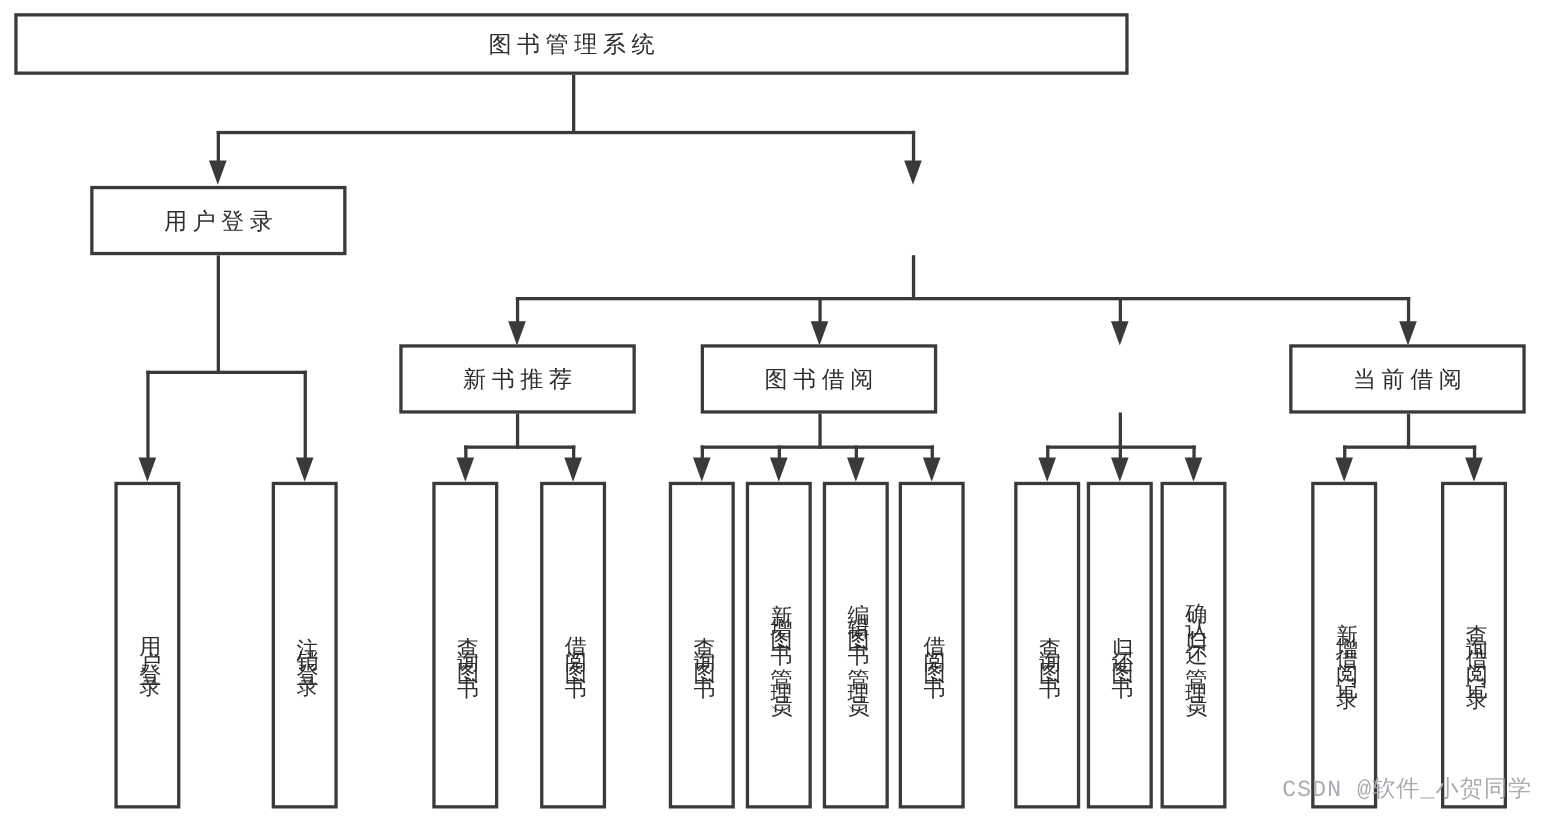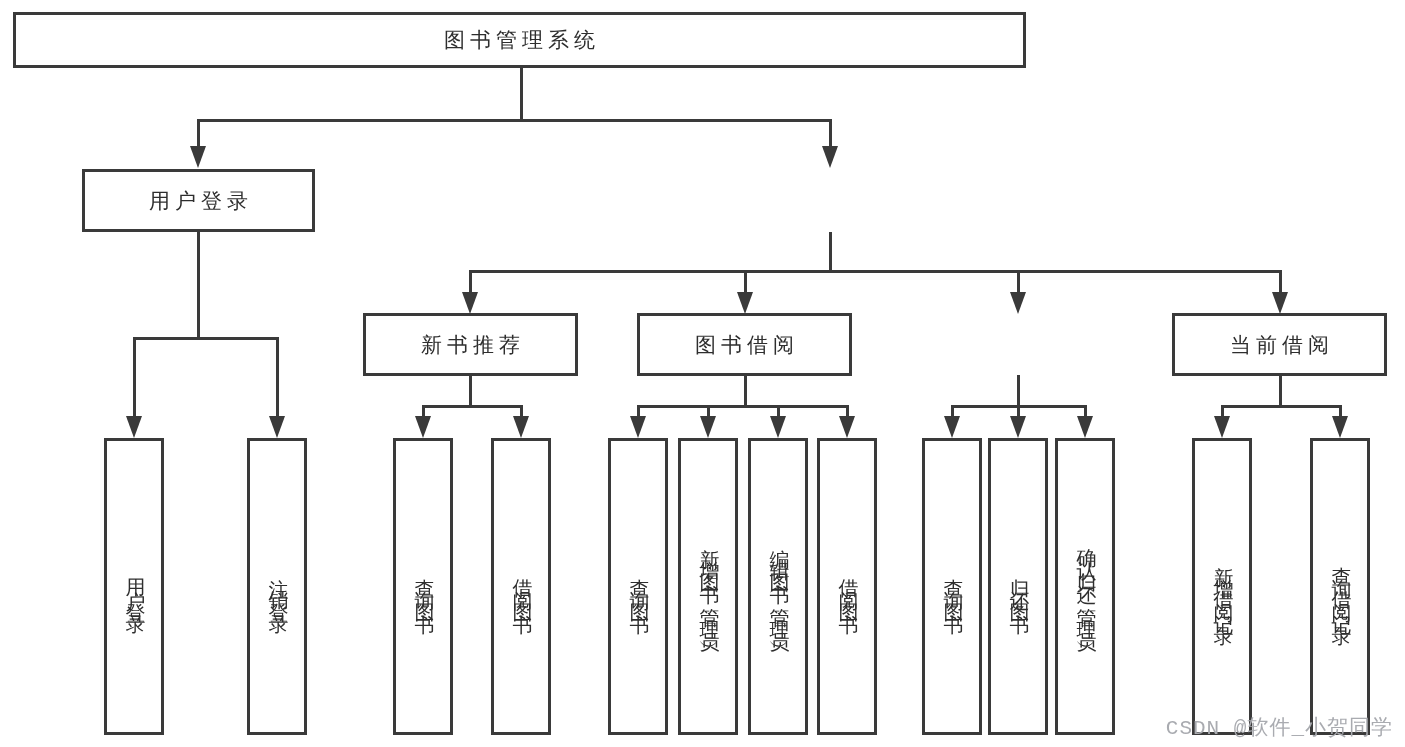--- a/index.html
+++ b/index.html
@@ -17,21 +17,21 @@
     writing-mode:vertical-rl;text-orientation:mixed;
     font-size:20px;letter-spacing:12px;line-height:1;
   }
   .line{position:absolute;background:#3a3a3a;z-index:1;}
   .arrow-head{
     position:absolute;width:0;height:0;z-index:1;
     border-left:8px solid transparent;border-right:8px solid transparent;
     border-top:22px solid #3a3a3a;
   }
   .watermark{
-    position:absolute;right:12px;bottom:6px;z-index:3;
+    position:absolute;right:12px;bottom:16px;z-index:3;
     color:#a9abb0;font-size:21px;letter-spacing:1px;white-space:nowrap;
   }
 </style>
 </head>
 <body>
 
 <div class="canvas">
 
   <div class="box h-box" style="left:13px;top:12px;width:1013px;height:56px;">图书管理系统</div>
 

